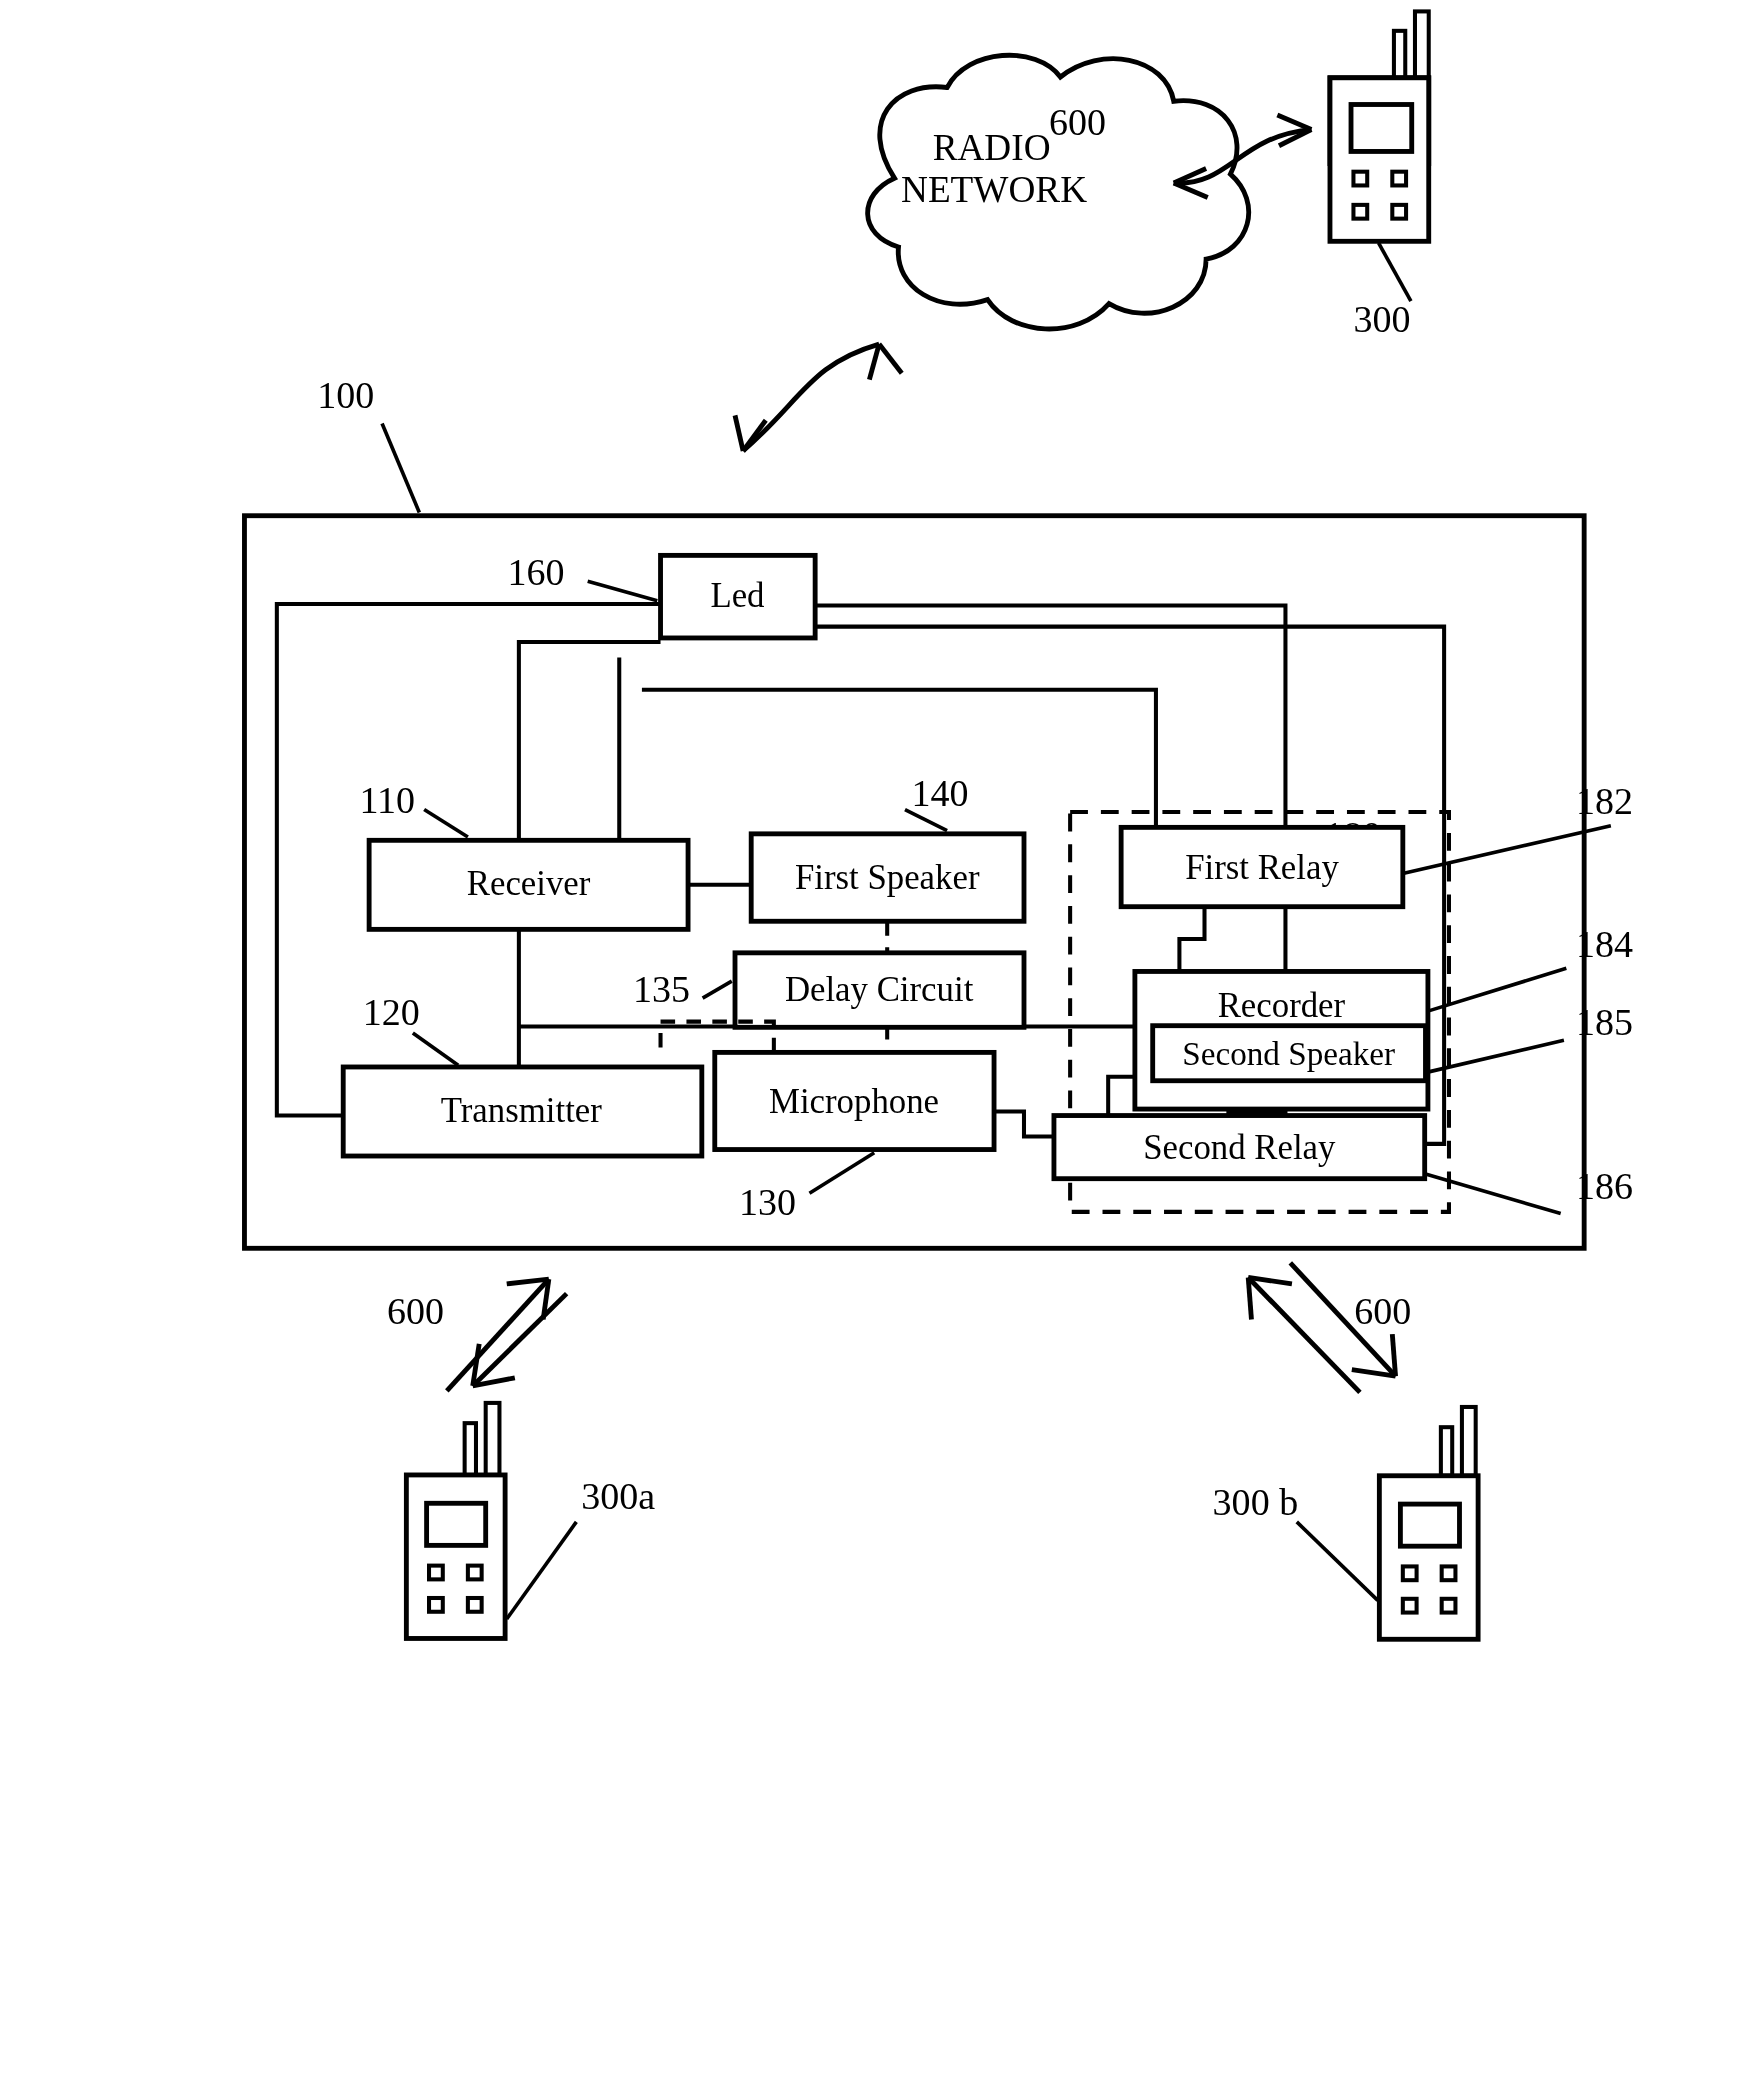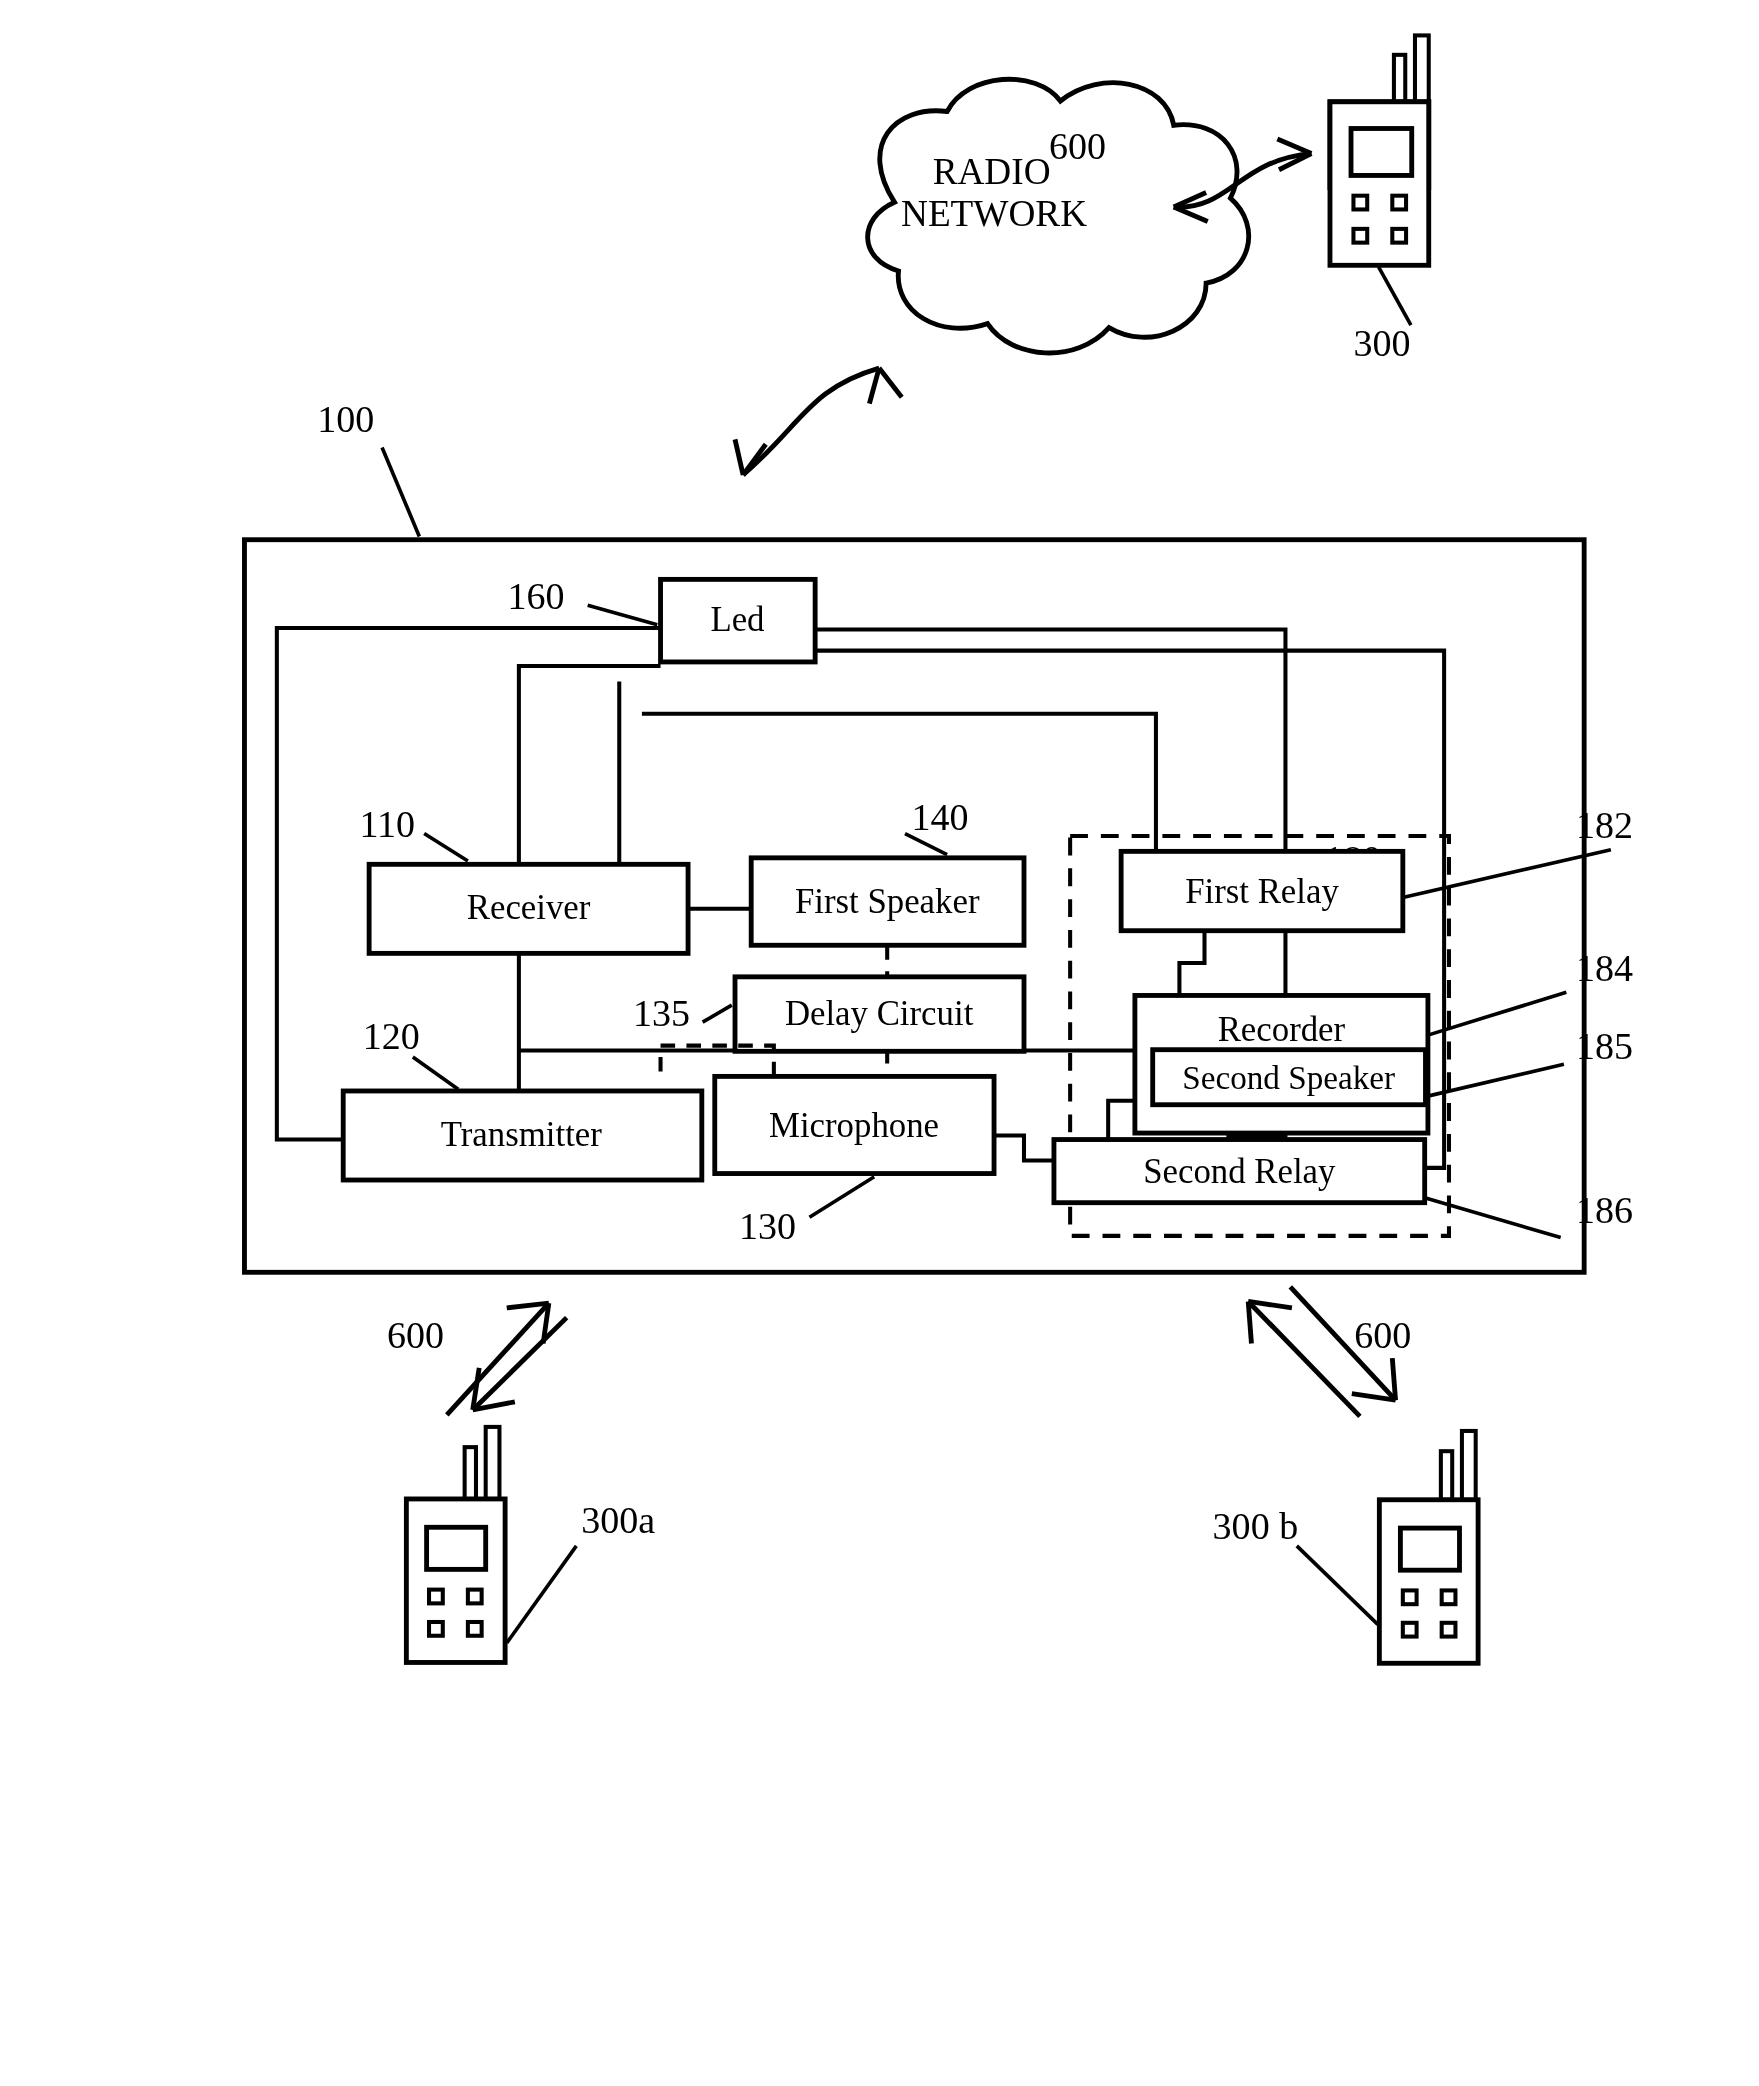--- a/index.html
+++ b/index.html
@@ -10,21 +10,20 @@
   body {
     font-family: "Liberation Serif", "DejaVu Serif", serif;
     color: #000000;
   }
   #page {
     position: relative;
     width: 1759px;
     height: 1829px;
     background: #ffffff;
     overflow: hidden;
-    margin-top: 24px;
   }
   svg#figure {
     position: absolute;
     left: 0;
     top: 0;
     width: 1759px;
     height: 2087px;
   }
   .wire { fill: none; stroke: #000; stroke-width: 5; }
   .box { fill: #ffffff; stroke: #000; stroke-width: 6; }

